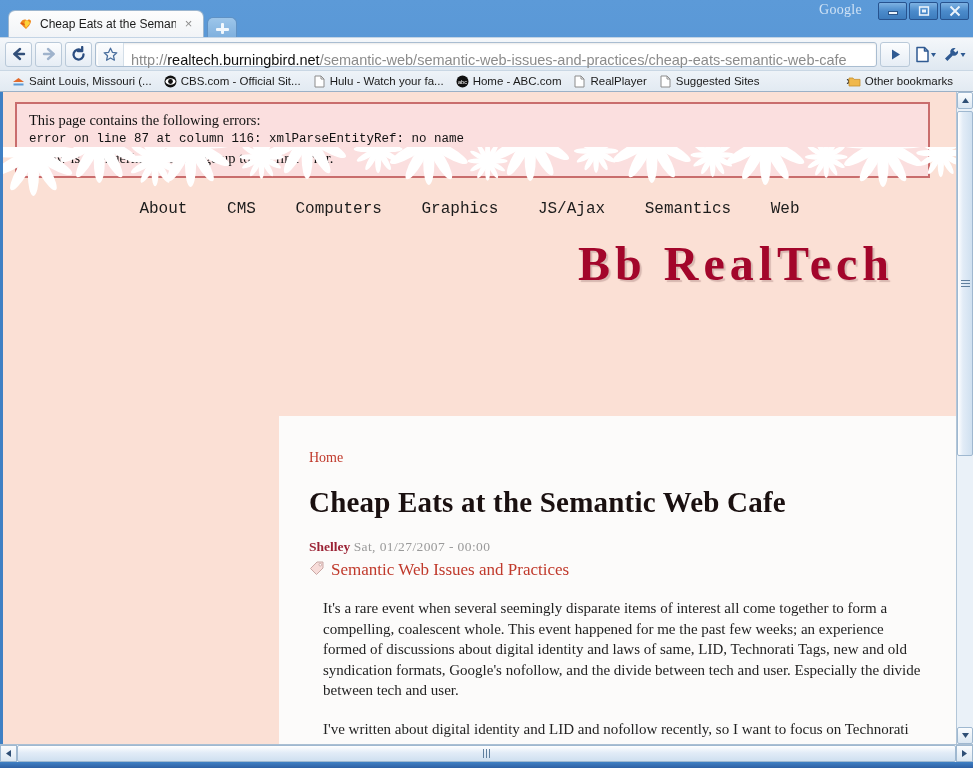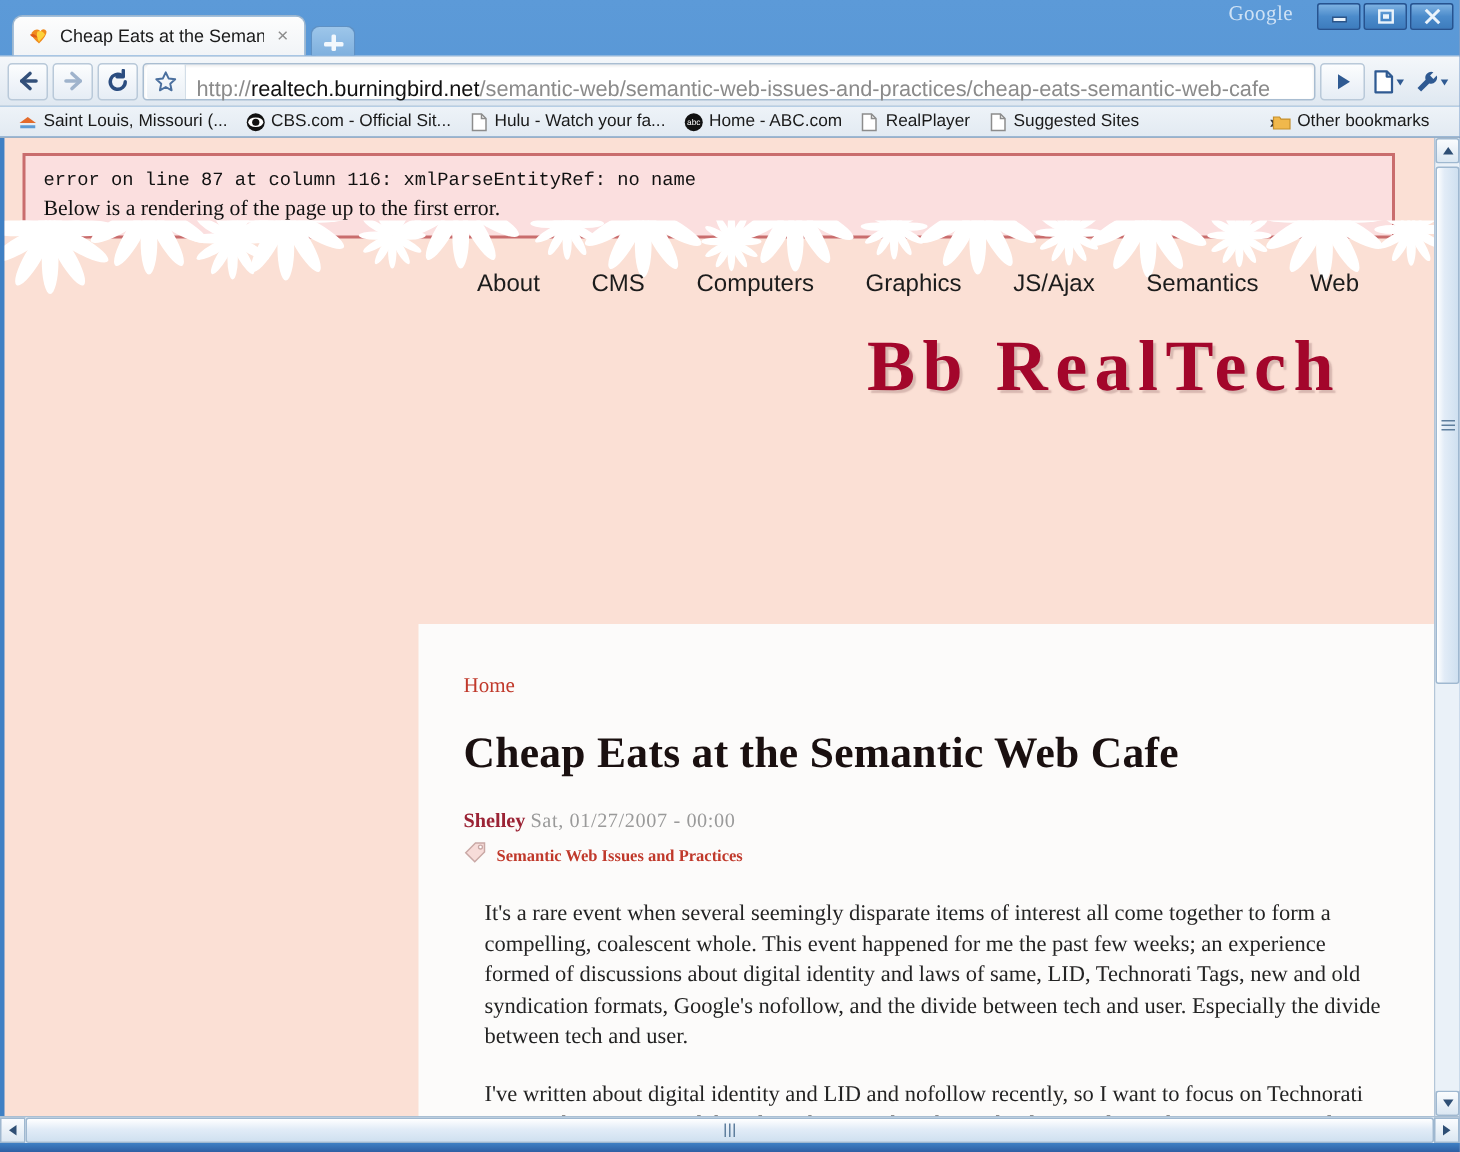--- a/index.html
+++ b/index.html
@@ -134,22 +134,22 @@
   .errbox .l1, .errbox .l3 {
     font-family: "Liberation Serif", serif; font-size: 14.5px; color: #111;
     line-height: 19px;
   }
   .errbox .l2 {
     font-family: "Liberation Mono", monospace; font-size: 12.5px; color: #111;
     line-height: 19px;
   }
 
   .sitenav {
-    position: relative; text-align: right; padding-right: 50px; padding-top: 22px;
-    font-family: Liberation Sans, sans-serif; font-size: 16px; color: #1c1c1c;
+    position: relative; text-align: center; padding-right: 50px; padding-top: 22px;
+    font-family: Liberation Mono, monospace; font-size: 16px; color: #1c1c1c;
   }
   .sitenav a { color:#1c1c1c; text-decoration:none; margin-left: 30px; cursor:pointer; }
   .sitetitle {
     position: relative; text-align: right; padding-right: 62px; padding-top: 18px;
     font-family: Liberation Serif, serif; font-weight: bold;
     font-size: 48px; color: #a3062b; letter-spacing: 5px;
     text-shadow: 2px 2px 1px rgba(150,110,110,.35);
   }
 
   .content {
@@ -159,22 +159,22 @@
   }
   .crumb { font-family:"Liberation Serif", serif; font-size: 14px; color:#c0392b; cursor:pointer; }
   .posttitle {
     font-family:"Liberation Serif", serif; font-size: 29px; color:#1a1010;
     font-weight: bold; margin-top: 20px; letter-spacing: .2px;
   }
   .meta { margin-top: 20px; font-family:"Liberation Serif", serif; font-size: 13.5px; }
   .meta .author { color:#9b2335; font-weight:bold; }
   .meta .date { color:#9a9a9a; letter-spacing: .4px; }
   .taxonomy { margin-top: 5px; display:flex; align-items:center; gap:6px; }
-  .taxonomy a { font-family:"Liberation Serif", serif; font-size:11px; color:#c0392b;
-                text-decoration:none; cursor:pointer;font-weight:bold; }
+  .taxonomy a { font-family:"Liberation Serif", serif; font-size:17px; color:#c0392b;
+                text-decoration:none; cursor:pointer; }
   .body-p {
     margin-top: 18px; margin-left: 14px;
     font-family:"Liberation Serif", serif; font-size: 15px; line-height: 20.5px;
     color: #232323; width: 600px;
   }
 
   
   .vscroll {
     flex: 0 0 17px; background: #f0f4f9;
     border-left: 1px solid #b3c6d8; display: flex; flex-direction: column;
@@ -402,20 +402,21 @@
           <use href="#fl" x="640" y="-8"></use>
           <use href="#fl" x="700" y="8" transform="scale(.5)" style="transform-origin:700px 8px"></use>
           <use href="#fl" x="752" y="-6"></use>
           <use href="#fl" x="812" y="10" transform="scale(.48)" style="transform-origin:812px 10px"></use>
           <use href="#fl" x="868" y="-4"></use>
           <use href="#fl" x="925" y="6" transform="scale(.55)" style="transform-origin:925px 6px"></use>
         </g>
       </svg>
 
       <div class="errbox">
+        <div class="l1">This page contains the following errors:</div>
         <div class="l2">error on line 87 at column 116: xmlParseEntityRef: no name</div>
         <div class="l3">Below is a rendering of the page up to the first error.</div>
       </div>
 
       <div class="sitenav">
         <a>About</a>
         <a>CMS</a>
         <a>Computers</a>
         <a>Graphics</a>
         <a>JS/Ajax</a>

